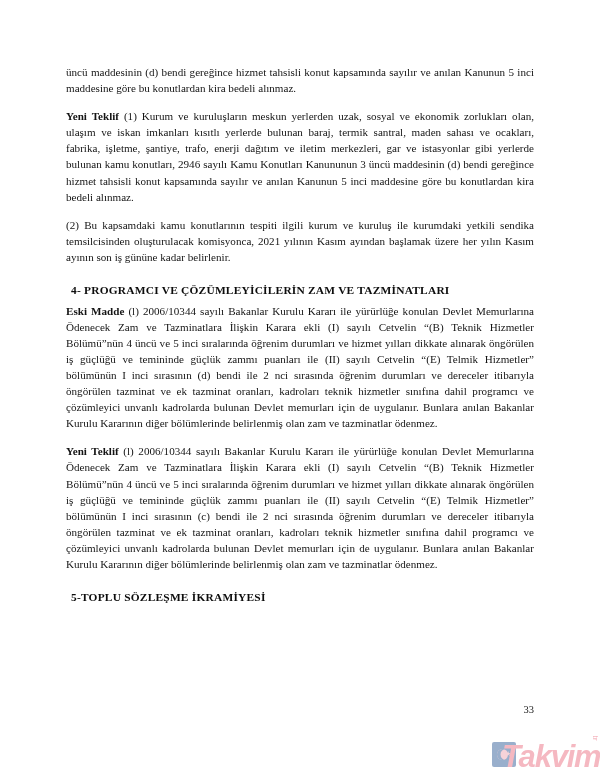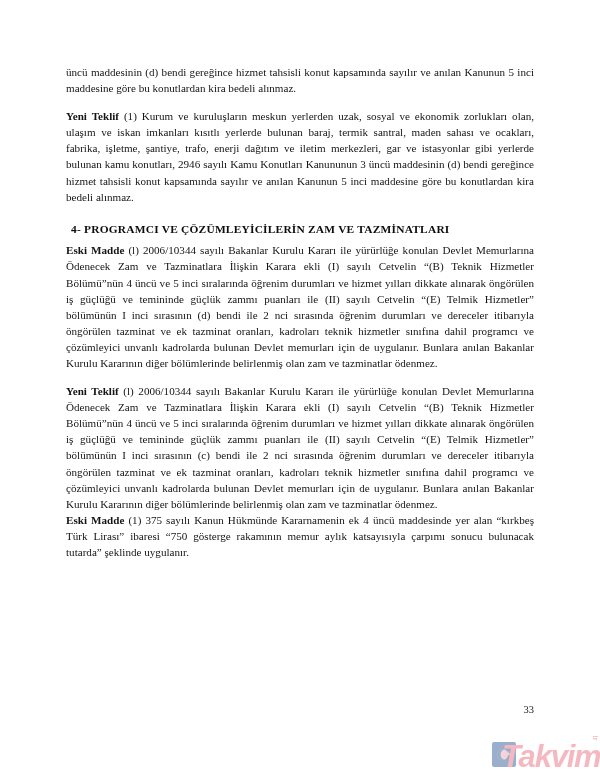--- a/index.html
+++ b/index.html
@@ -152,29 +152,30 @@
 <body>
 
 <div class="page">
 
   <div class="content">
 
     <p class="para">üncü maddesinin (d) bendi gereğince hizmet tahsisli konut kapsamında sayılır ve anılan Kanunun 5 inci maddesine göre bu konutlardan kira bedeli alınmaz.</p>
 
     <p class="para"><span class="lead">Yeni Teklif</span><span> (1) Kurum ve kuruluşların meskun yerlerden uzak, sosyal ve ekonomik zorlukları olan, ulaşım ve iskan imkanları kısıtlı yerlerde bulunan baraj, termik santral, maden sahası ve ocakları, fabrika, işletme, şantiye, trafo, enerji dağıtım ve iletim merkezleri, gar ve istasyonlar gibi yerlerde bulunan kamu konutları, 2946 sayılı Kamu Konutları Kanununun 3 üncü maddesinin (d) bendi gereğince hizmet tahsisli konut kapsamında sayılır ve anılan Kanunun 5 inci maddesine göre bu konutlardan kira bedeli alınmaz.</span></p>
 
+    <p class="para">(2) Bu kapsamdaki kamu konutlarının tespiti ilgili kurum ve kuruluş ile kurumdaki yetkili sendika temsilcisinden oluşturulacak komisyonca, 2021 yılının Kasım ayından başlamak üzere her yılın Kasım ayının son iş gününe kadar belirlenir.</p>
 
     <h2 class="section-heading gap-before-heading">4- PROGRAMCI VE ÇÖZÜMLEYİCİLERİN ZAM VE TAZMİNATLARI</h2>
 
     <p class="para heading-follow"><span class="lead">Eski Madde</span><span> (l) 2006/10344 sayılı Bakanlar Kurulu Kararı ile yürürlüğe konulan Devlet Memurlarına Ödenecek Zam ve Tazminatlara İlişkin Karara ekli (I) sayılı Cetvelin “(B) Teknik Hizmetler Bölümü”nün 4 üncü ve 5 inci sıralarında öğrenim durumları ve hizmet yılları dikkate alınarak öngörülen iş güçlüğü ve temininde güçlük zammı puanları ile (II) sayılı Cetvelin “(E) Telmik Hizmetler” bölümünün I inci sırasının (d) bendi ile 2 nci sırasında öğrenim durumları ve dereceler itibarıyla öngörülen tazminat ve ek tazminat oranları, kadroları teknik hizmetler sınıfına dahil programcı ve çözümleyici unvanlı kadrolarda bulunan Devlet memurları için de uygulanır. Bunlara anılan Bakanlar Kurulu Kararının diğer bölümlerinde belirlenmiş olan zam ve tazminatlar ödenmez.</span></p>
 
     <p class="para"><span class="lead">Yeni Teklif</span><span> (l) 2006/10344 sayılı Bakanlar Kurulu Kararı ile yürürlüğe konulan Devlet Memurlarına Ödenecek Zam ve Tazminatlara İlişkin Karara ekli (I) sayılı Cetvelin “(B) Teknik Hizmetler Bölümü”nün 4 üncü ve 5 inci sıralarında öğrenim durumları ve hizmet yılları dikkate alınarak öngörülen iş güçlüğü ve temininde güçlük zammı puanları ile (II) sayılı Cetvelin “(E) Telmik Hizmetler” bölümünün I inci sırasının (c) bendi ile 2 nci sırasında öğrenim durumları ve dereceler itibarıyla öngörülen tazminat ve ek tazminat oranları, kadroları teknik hizmetler sınıfına dahil programcı ve çözümleyici unvanlı kadrolarda bulunan Devlet memurları için de uygulanır. Bunlara anılan Bakanlar Kurulu Kararının diğer bölümlerinde belirlenmiş olan zam ve tazminatlar ödenmez.</span></p>
 
+    <h2 class="section-heading gap-before-heading">5-TOPLU SÖZLEŞME İKRAMİYESİ</h2>
 
-    <p class="para heading-follow"><span class="lead">Eski Madde</span><span> (1) 375 sayılı Kanun Hükmünde Kararnamenin ek 4 üncü maddesinde yer alan “kırkbeş Türk Lirası” ibaresi “750 gösterge rakamının memur aylık katsayısıyla çarpımı sonucu bulunacak tutarda” şeklinde uygulanır.</span></p>
 
 
   </div>
 
   <div class="page-number">33</div>
 
   <div class="watermark">
     <div class="wm-flag">
       <div class="crescent"></div>
       <div class="star">★</div>

